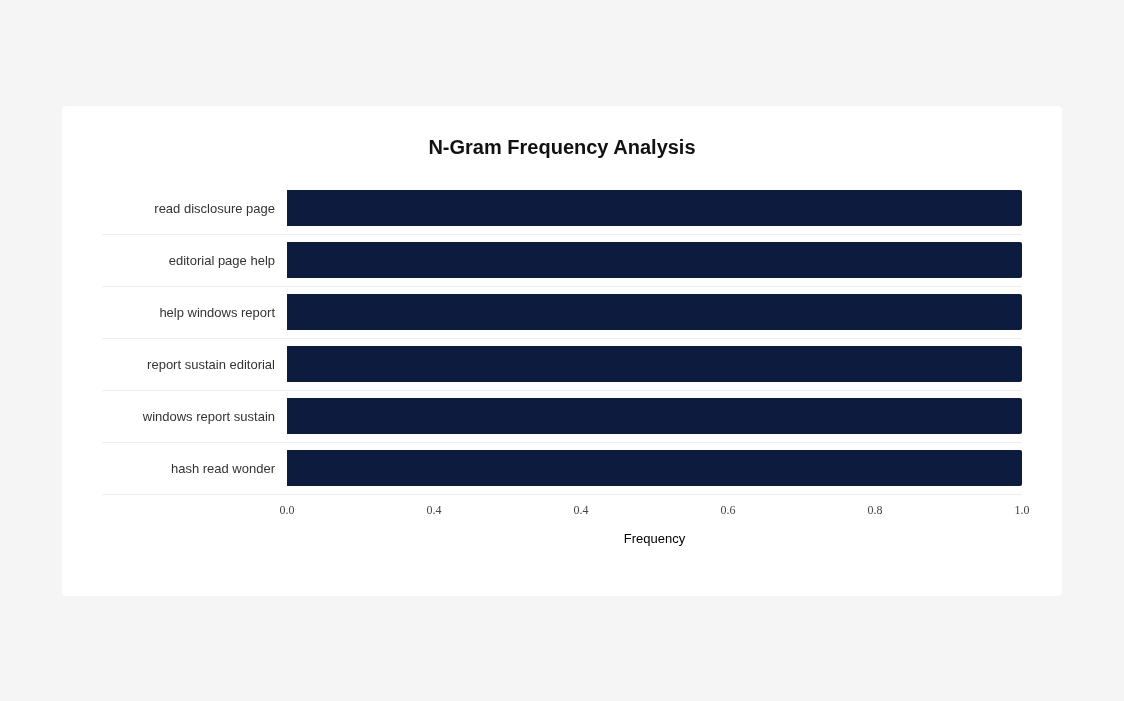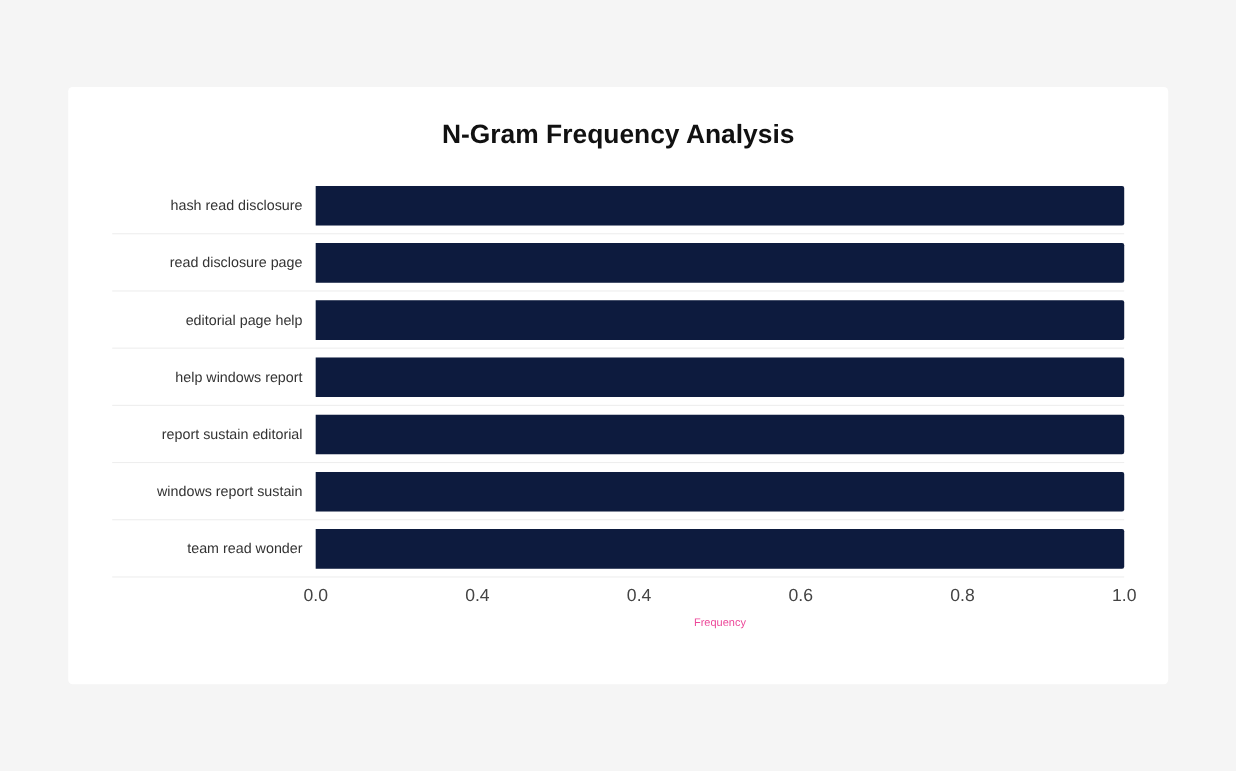--- a/index.html
+++ b/index.html
@@ -12,21 +12,21 @@
       min-height: 100vh;
     }
     .chart-container {
       background: #fff;
       width: 1000px;
       padding: 30px 40px 50px 40px;
       border-radius: 4px;
     }
     .chart-title {
       text-align: center;
-      font-size: 24px;
+      font-size: 20px;
       font-weight: bold;
       margin-bottom: 24px;
       color: #111;
     }
     .chart-area {
       display: flex;
       flex-direction: column;
       gap: 0;
     }
     .bar-row {
@@ -60,43 +60,38 @@
       padding-left: 185px;
     }
     .x-axis-inner {
       flex: 1;
       position: relative;
       height: 24px;
     }
     .x-tick {
       position: absolute;
       transform: translateX(-50%);
-      font-size: 16px;
+      font-size: 12px;
       color: #444;
+      font-family: Liberation Serif, serif;
     }
     .x-axis-label {
       text-align: center;
       margin-top: 4px;
-      font-size: 10px;
-      color: #ec4899;
+      font-size: 13px;
+      color: #000000;
       padding-left: 185px;
     }
   </style>
 </head>
 <body>
 
 <div class="chart-container">
   <div class="chart-title">N-Gram Frequency Analysis</div>
   <div class="chart-area" id="chart-area">
-      <div class="bar-row">
-        <div class="bar-label">hash read disclosure</div>
-        <div class="bar-track">
-          <div class="bar-fill" style="width: 100%;"></div>
-        </div>
-      </div>
       <div class="bar-row">
         <div class="bar-label">read disclosure page</div>
         <div class="bar-track">
           <div class="bar-fill" style="width: 100%;"></div>
         </div>
       </div>
       <div class="bar-row">
         <div class="bar-label">editorial page help</div>
         <div class="bar-track">
           <div class="bar-fill" style="width: 100%;"></div>
@@ -114,21 +109,21 @@
           <div class="bar-fill" style="width: 100%;"></div>
         </div>
       </div>
       <div class="bar-row">
         <div class="bar-label">windows report sustain</div>
         <div class="bar-track">
           <div class="bar-fill" style="width: 100%;"></div>
         </div>
       </div>
       <div class="bar-row">
-        <div class="bar-label">team read wonder</div>
+        <div class="bar-label">hash read wonder</div>
         <div class="bar-track">
           <div class="bar-fill" style="width: 100%;"></div>
         </div>
       </div>
     </div>
   <div class="x-axis" id="x-axis">
     <div class="x-axis-inner" id="x-axis-inner">
         <span class="x-tick" style="left: 0%;">0.0</span>
         <span class="x-tick" style="left: 20%;">0.4</span>
         <span class="x-tick" style="left: 40%;">0.4</span>

